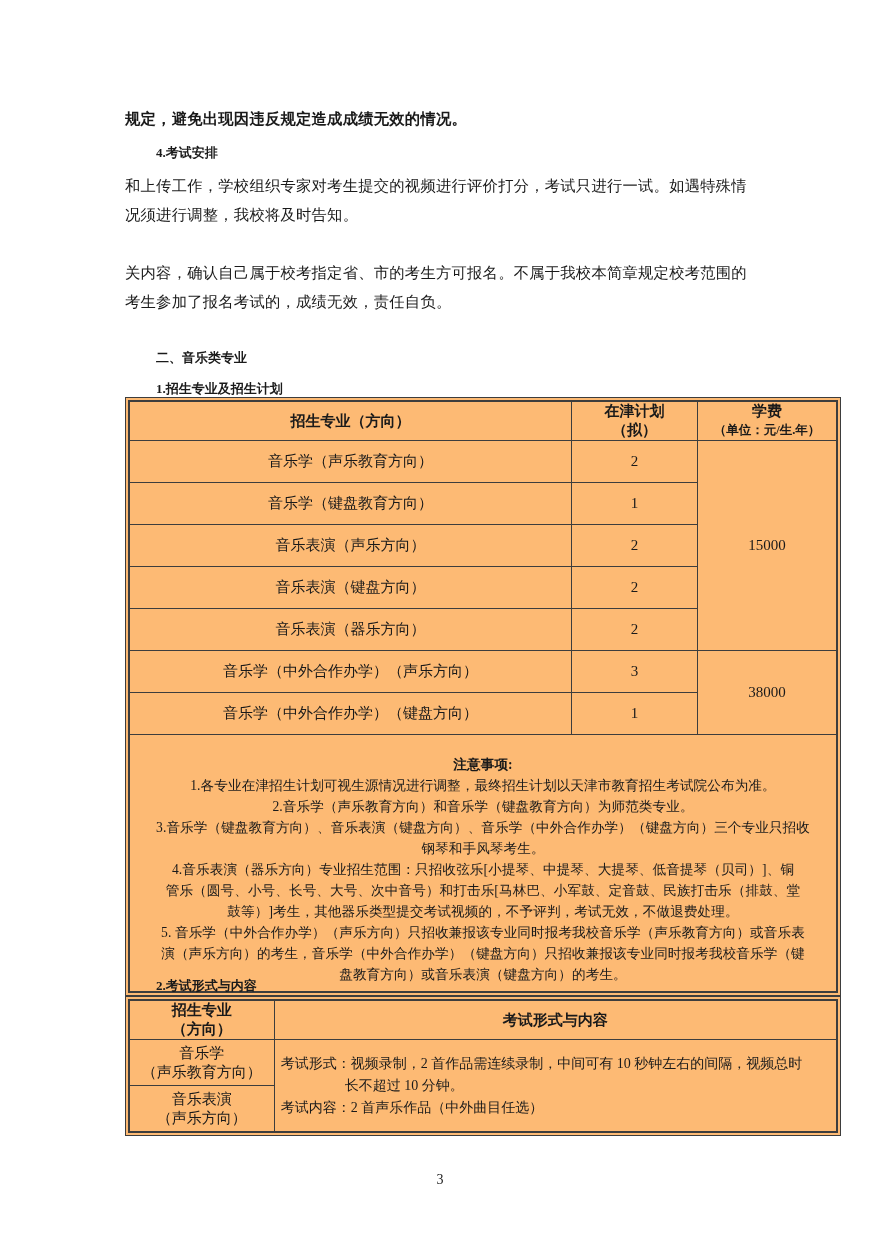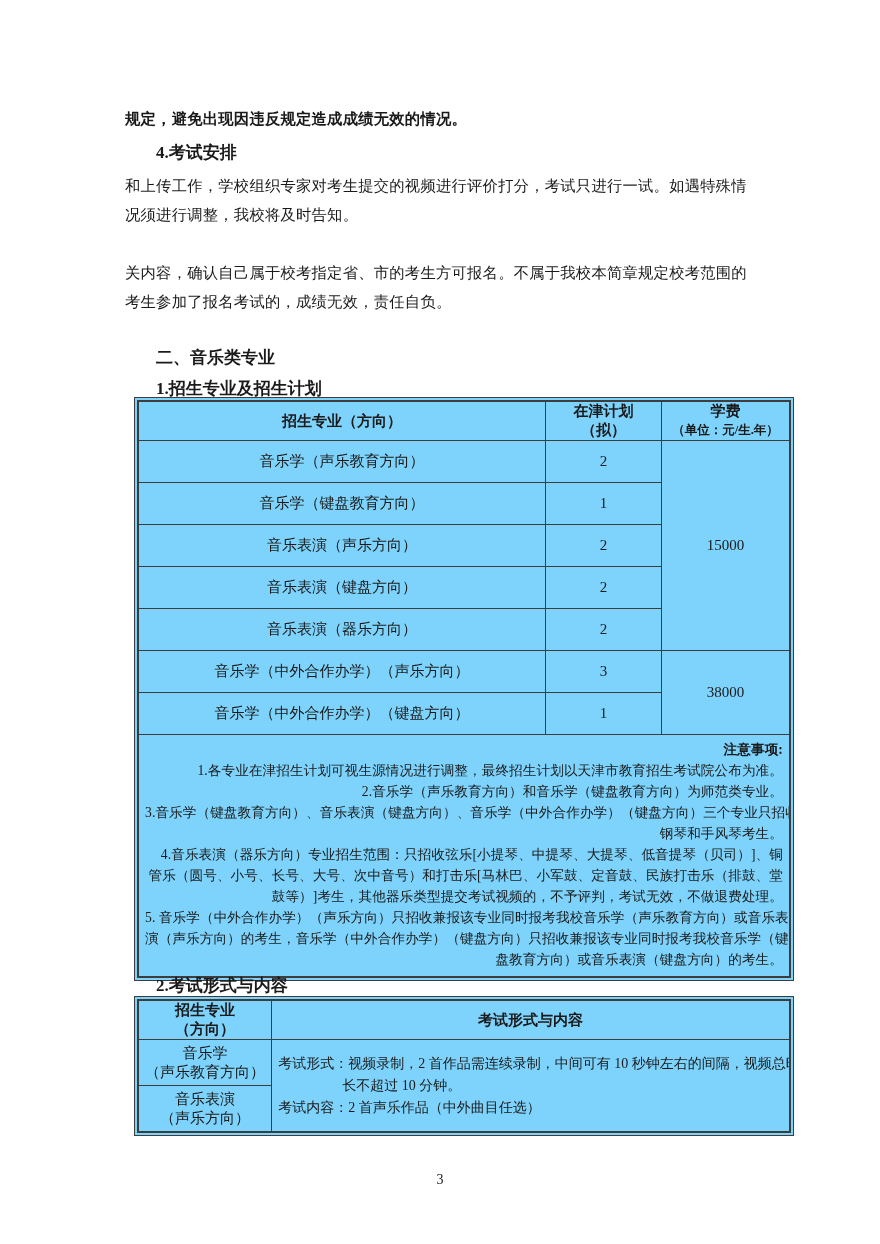--- a/index.html
+++ b/index.html
@@ -17,32 +17,32 @@
     white-space: nowrap;
     font-size: 15.3px;
     letter-spacing: 0.25px;
     line-height: 29px;
     height: 29px;
   }
   .bold { font-weight: bold; }
   .indent { text-indent: 31px; }
   .heading {
     font-weight: bold;
-    font-size: 17px;
+    font-size: 13px;
     padding-left: 31px;
     white-space: nowrap;
     line-height: 22px;
   }
   
   .tblwrap {
-    position: absolute; left: 134px; width: 660px;
+    position: absolute; left: 125px; width: 716px;
     border: 1px solid #3d3d3d;
     padding: 2px;
     box-sizing: border-box;
-    background: #7dd3fc;
+    background: #fdba74;
   }
   table {
     width: 100%;
     border-collapse: collapse;
     table-layout: fixed;
     border: 2px solid #3d3d3d;
   }
   td {
     border: 1px solid #3d3d3d;
     text-align: center;
@@ -50,22 +50,22 @@
     font-size: 15px;
     padding: 0 4px;
     overflow: hidden;
   }
   .hdr { font-weight: bold; }
   .hdr .sub { font-size: 12.5px; }
   .two-line { line-height: 19px; }
   .t1-head td { height: 34px; }
   .t1-row td { height: 41px; text-align: center; }
   .notes-cell {
-    text-align: right;
-    padding: 4px 6px 6px 6px;
+    text-align: center;
+    padding: 19px 6px 6px 6px;
   }
   .note-line {
     font-size: 13.6px;
     line-height: 21px;
     letter-spacing: 0.1px;
     white-space: nowrap;
   }
   .t2-head td { height: 38px; }
   .t2-row td { height: 45px; }
   .exam-content {

